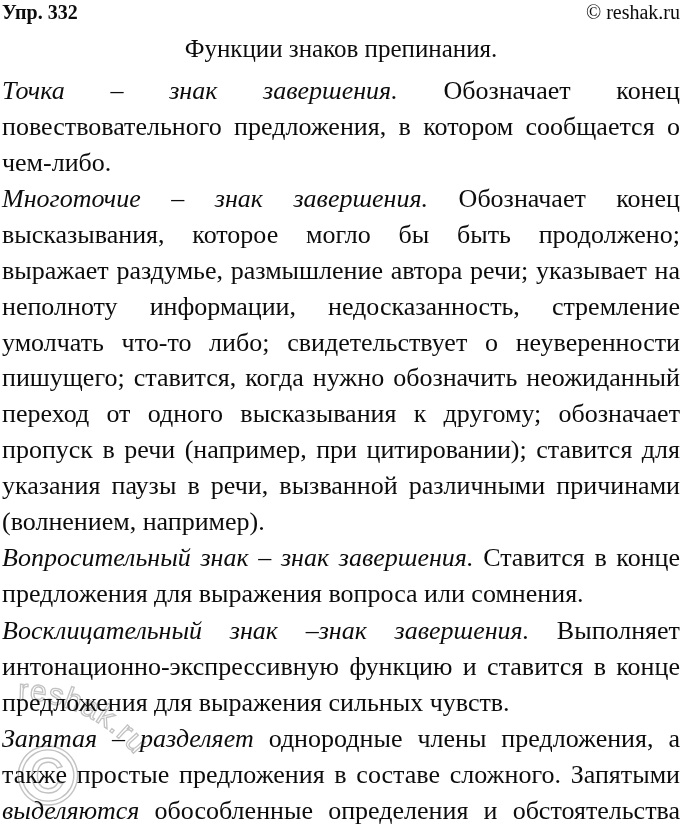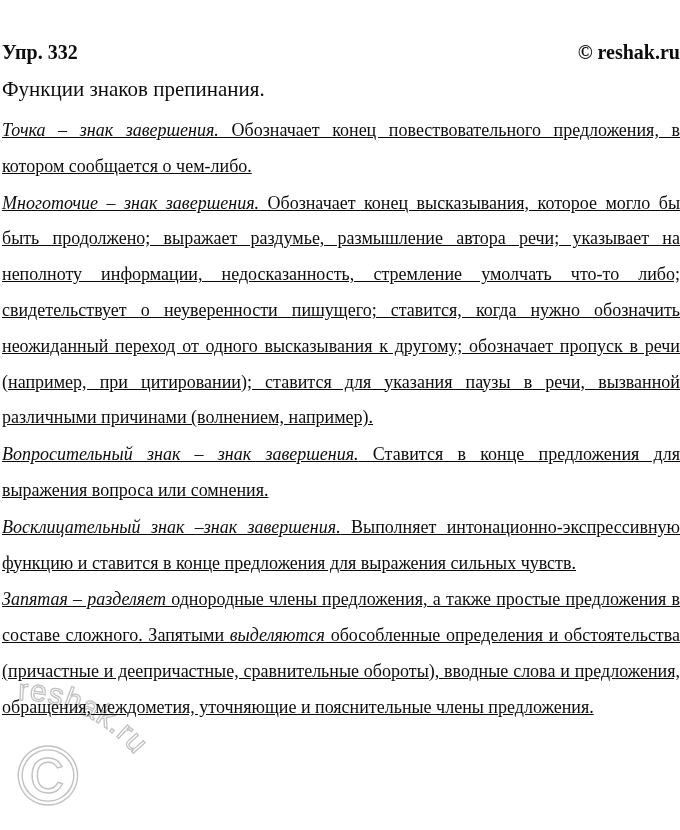--- a/index.html
+++ b/index.html
@@ -24,34 +24,33 @@
     display: flex;
     justify-content: space-between;
     align-items: baseline;
     font-size: 20px;
     line-height: 20px;
   }
   .exercise {
     font-weight: bold;
   }
   .copyright {
-    font-weight: bold;
-    margin-top: 40px;
+    font-weight: normal;
   }
   .intro {
-    font-size: 21px;
+    font-size: 25px;
     line-height: 34px;
     margin: 10px 0 7px 0;
+    text-align: center;
   }
   .para {
-    font-size: 18px;
+    font-size: 26px;
     line-height: 35.8px;
     margin: 0 0 1px 0;
     text-align: justify;
-    text-decoration: underline;
   }
   .it {
     font-style: italic;
   }
   .watermark {
     position: absolute;
     left: 0;
     top: 648px;
     z-index: 0;
     pointer-events: none;

